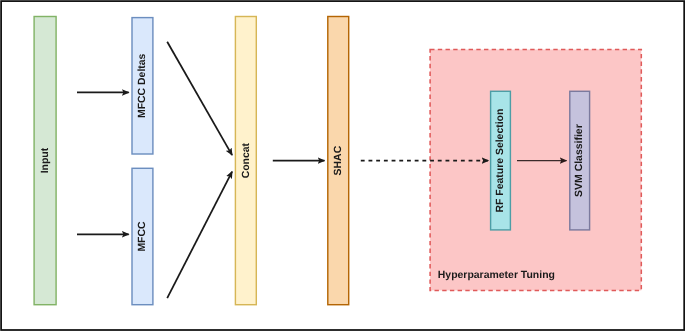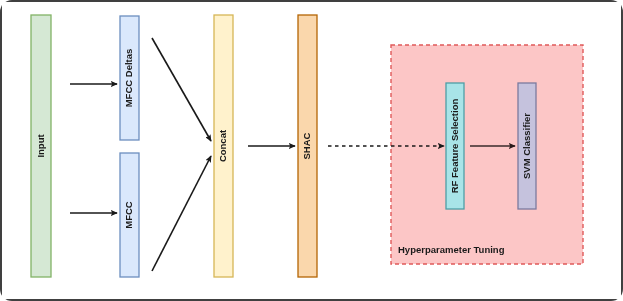--- a/index.html
+++ b/index.html
@@ -9,21 +9,20 @@
   }
   body {
     font-family: "Liberation Sans", sans-serif;
   }
   #canvas {
     position: relative;
     width: 623px;
     height: 301px;
     background: #ffffff;
     overflow: hidden;
-    border-radius: 12px;
   }
   #diagram-svg {
     position: absolute;
     left: 0;
     top: 0;
     width: 623px;
     height: 301px;
     display: block;
   }
   .node-label {

